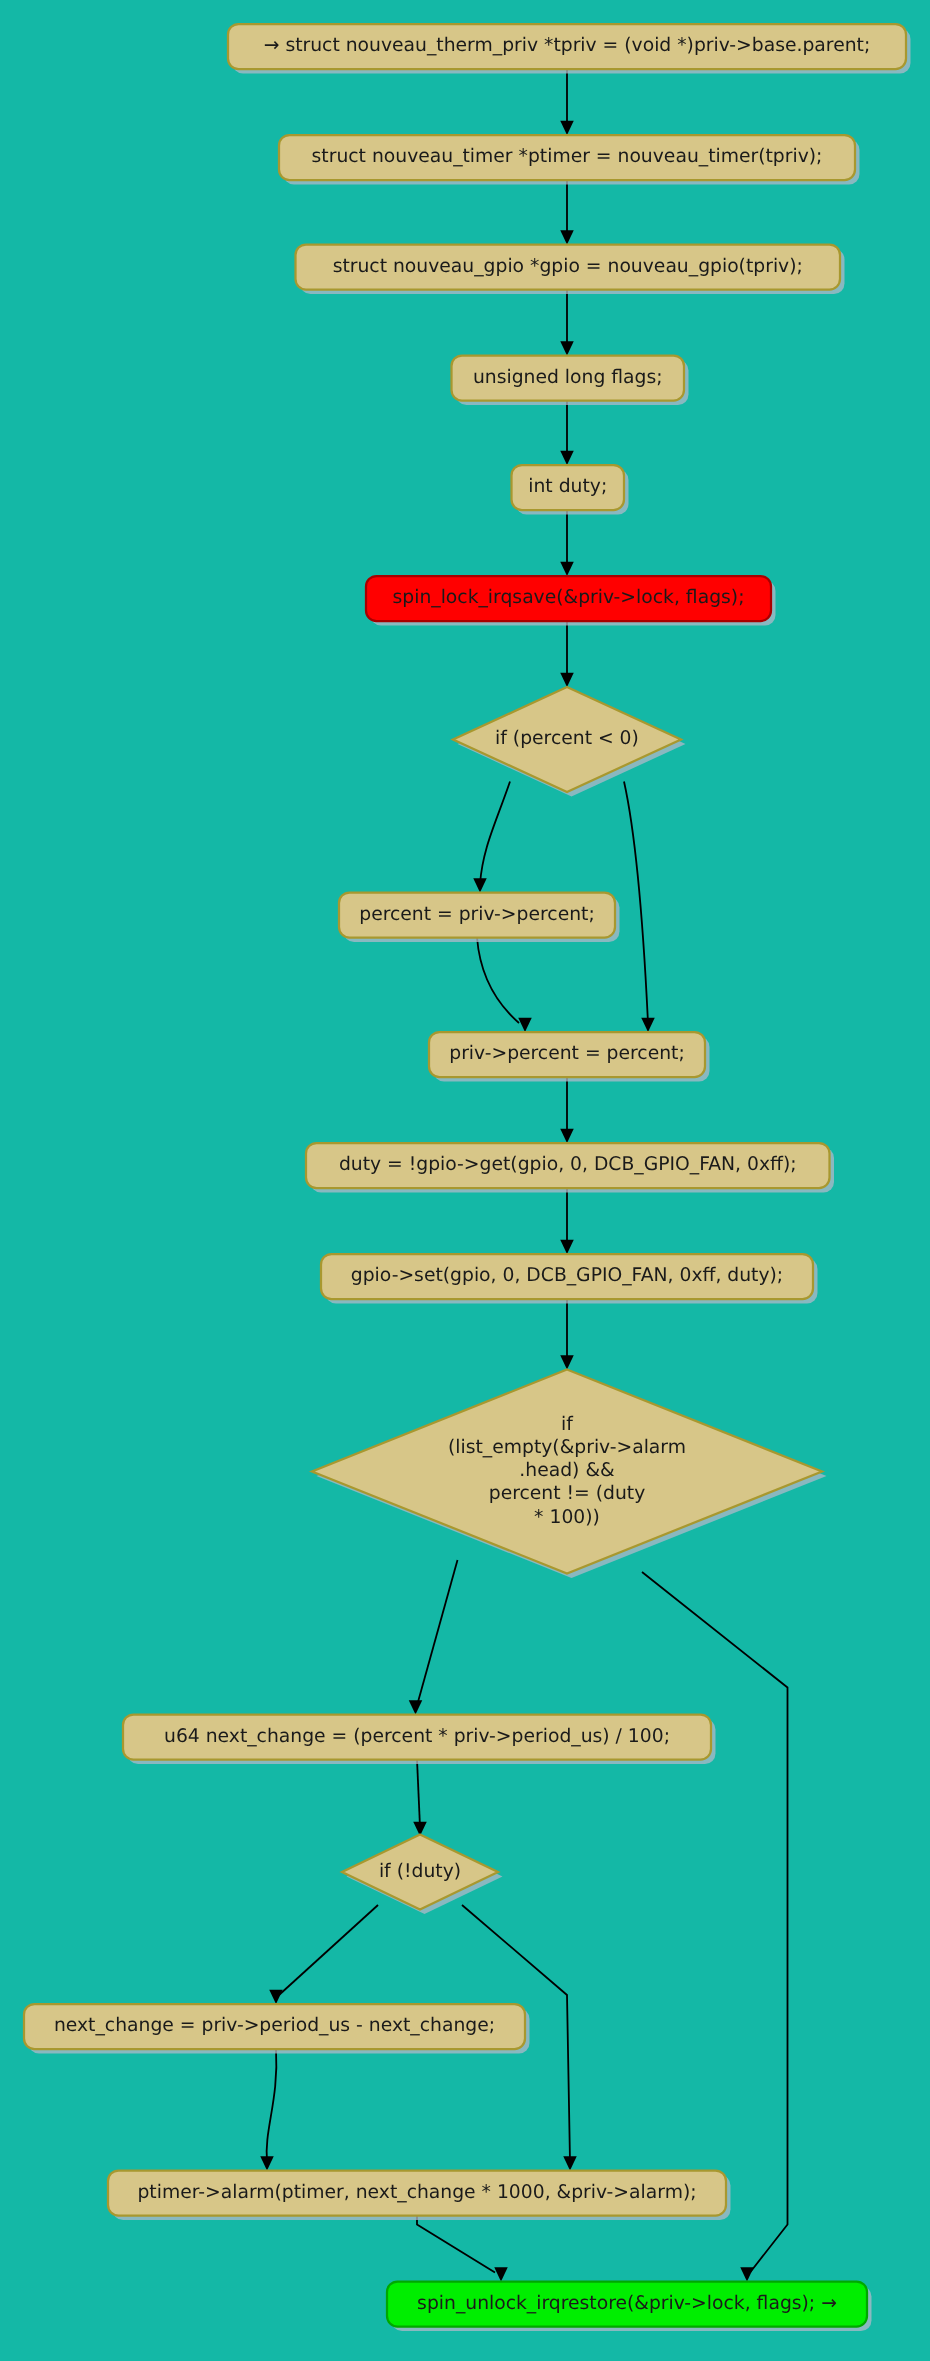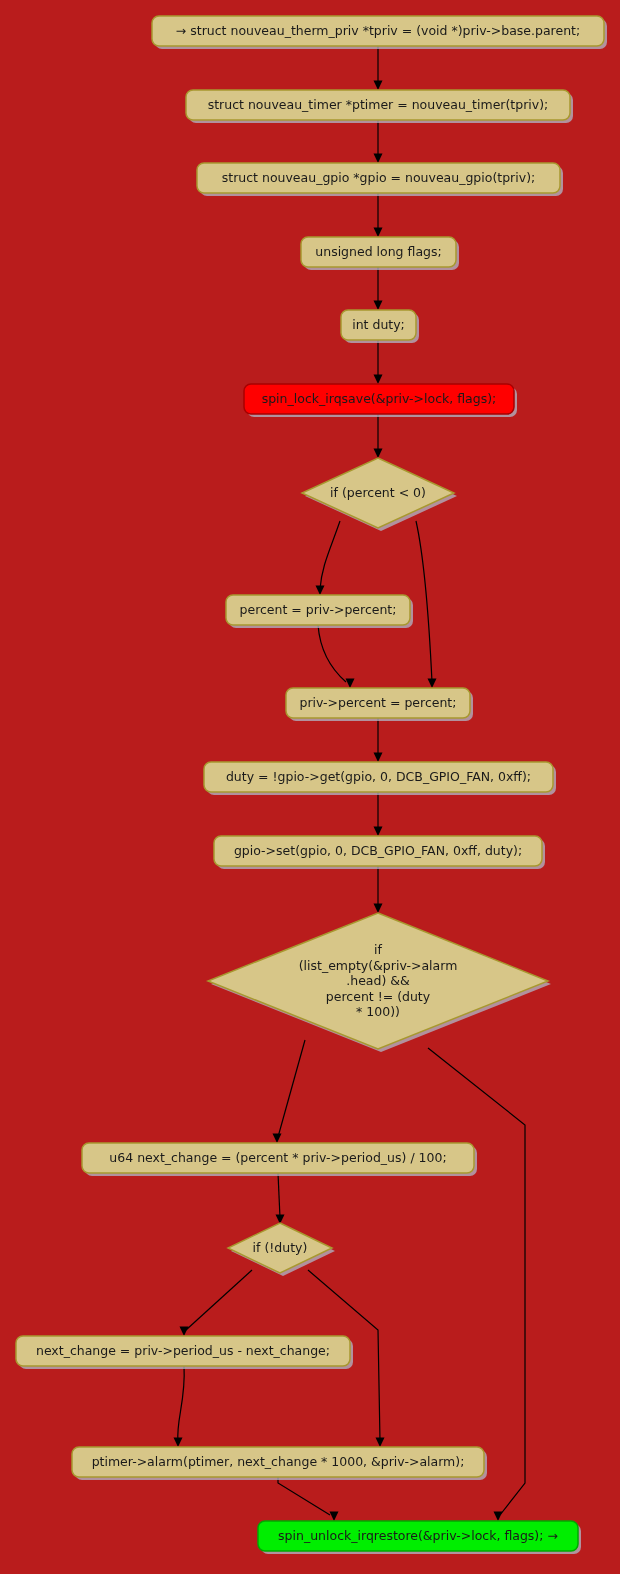--- a/index.html
+++ b/index.html
@@ -4,21 +4,21 @@
 <style>
   html, body {
     margin: 0;
     padding: 0;
     background: #ffffff;
   }
   #canvas {
     position: relative;
     width: 620px;
     height: 1574px;
-    background: #b91c1c;
+    background: #14b8a6;
     font-family: "DejaVu Sans", sans-serif;
     overflow: hidden;
   }
   svg#flow {
     position: absolute;
     left: 0;
     top: 0;
     width: 620px;
     height: 1574px;
     display: block;

